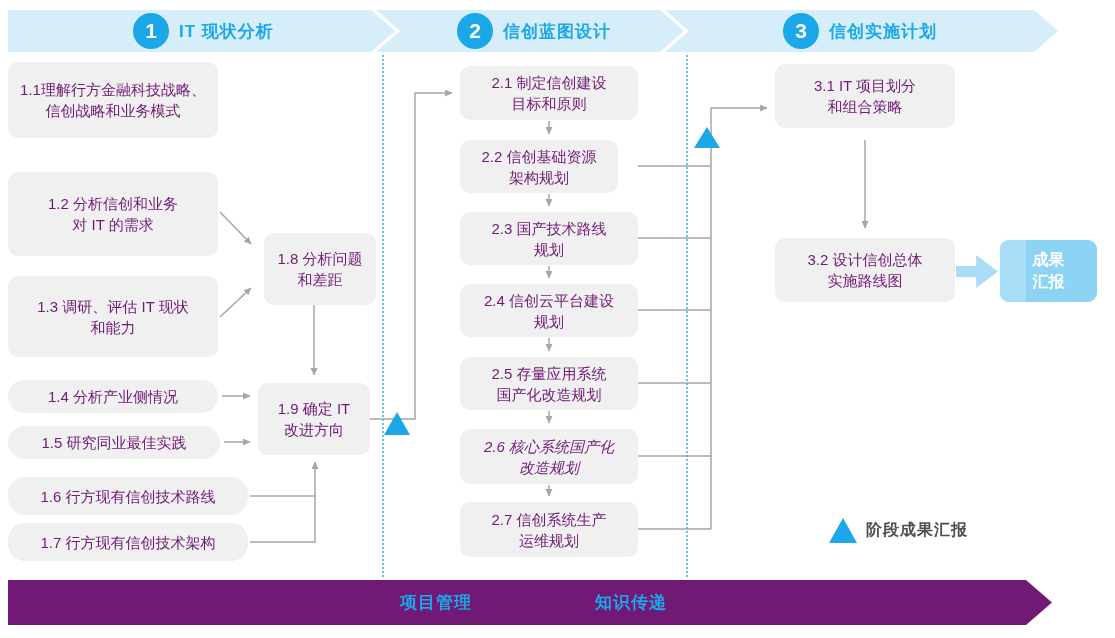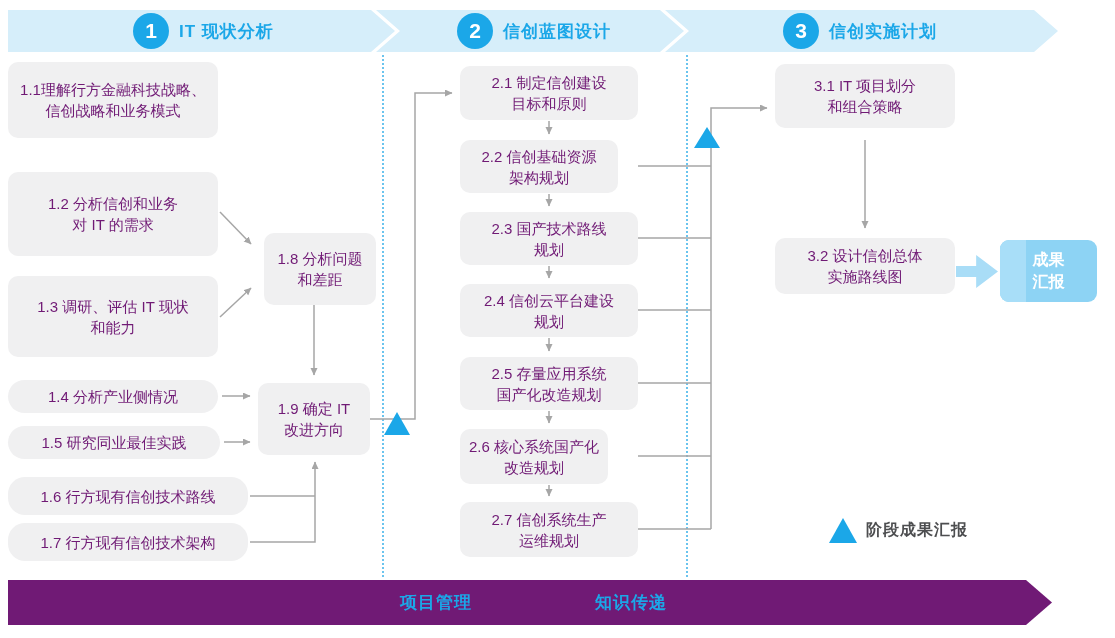--- a/index.html
+++ b/index.html
@@ -38,24 +38,24 @@
   #box-1-5{left:8px;top:426px;width:212px;height:33px;}
   #box-1-6{left:8px;top:477px;width:240px;height:38px;}
   #box-1-7{left:8px;top:523px;width:240px;height:38px;}
   #box-1-8{left:264px;top:233px;width:112px;height:72px;}
   #box-1-9{left:258px;top:383px;width:112px;height:72px;}
   #box-2-1{left:460px;top:66px;width:178px;height:54px;}
   #box-2-2{left:460px;top:140px;width:158px;height:53px;}
   #box-2-3{left:460px;top:212px;width:178px;height:53px;}
   #box-2-4{left:460px;top:284px;width:178px;height:53px;}
   #box-2-5{left:460px;top:357px;width:178px;height:53px;}
-  #box-2-6{left:460px;top:429px;width:148px;height:55px;}
+  #box-2-6{left:460px;top:429px;width:178px;height:55px;font-style:italic;}
   #box-2-7{left:460px;top:502px;width:178px;height:55px;}
   #box-3-1{left:775px;top:64px;width:180px;height:64px;}
-  #box-3-2{left:775px;top:238px;width:180px;height:56px;}
+  #box-3-2{left:775px;top:238px;width:180px;height:64px;}
 
   
   #result-box{position:absolute;left:1000px;top:240px;width:97px;height:62px;background:#8DD3F4;
     border-radius:9px;color:#fff;font-size:16px;font-weight:bold;display:flex;align-items:center;
     justify-content:center;text-align:center;white-space:pre-line;line-height:1.35;z-index:2;}
   #result-box::before{content:"";position:absolute;left:0;top:0;width:26px;height:100%;
     background:#A8DEF8;border-radius:9px 0 0 9px;}
   #result-box span{position:relative;}
 
   

